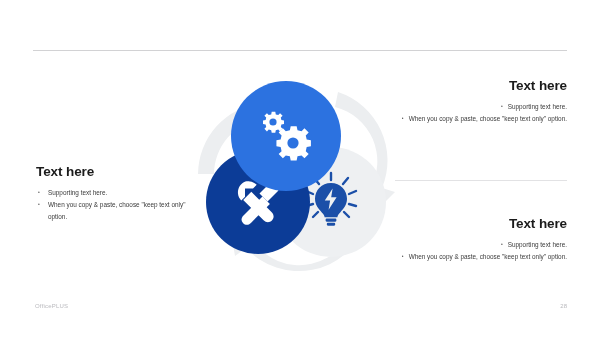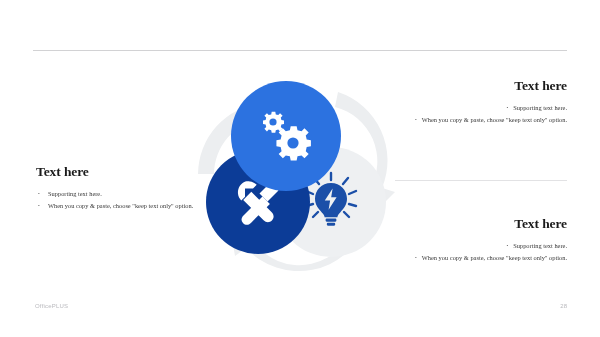--- a/index.html
+++ b/index.html
@@ -37,21 +37,20 @@
     left: 395px;
     top: 180px;
     width: 172px;
     height: 1px;
     background: #e2e2e4;
   }
 
   
   .block {
     position: absolute;
-    font-family: Liberation Serif, serif;
   }
   .block h2 {
     margin: 0 0 8px 0;
     font-size: 13.5px;
     font-weight: bold;
     color: #1b1b1b;
     letter-spacing: -0.1px;
   }
   .bullets {
     list-style: none;

